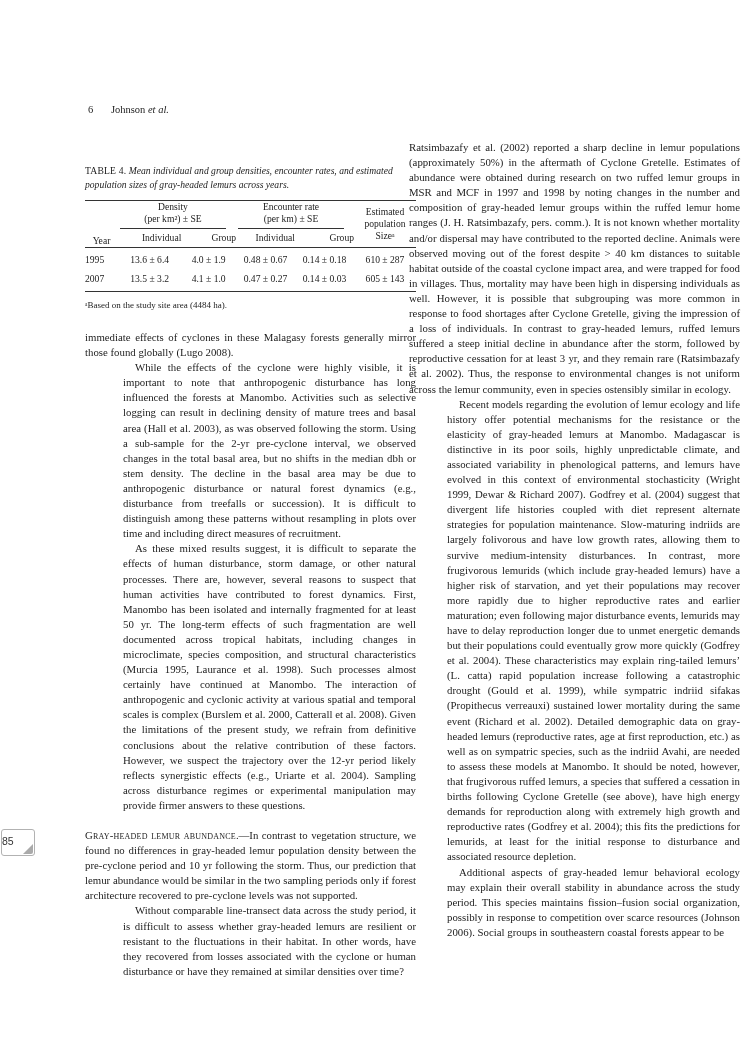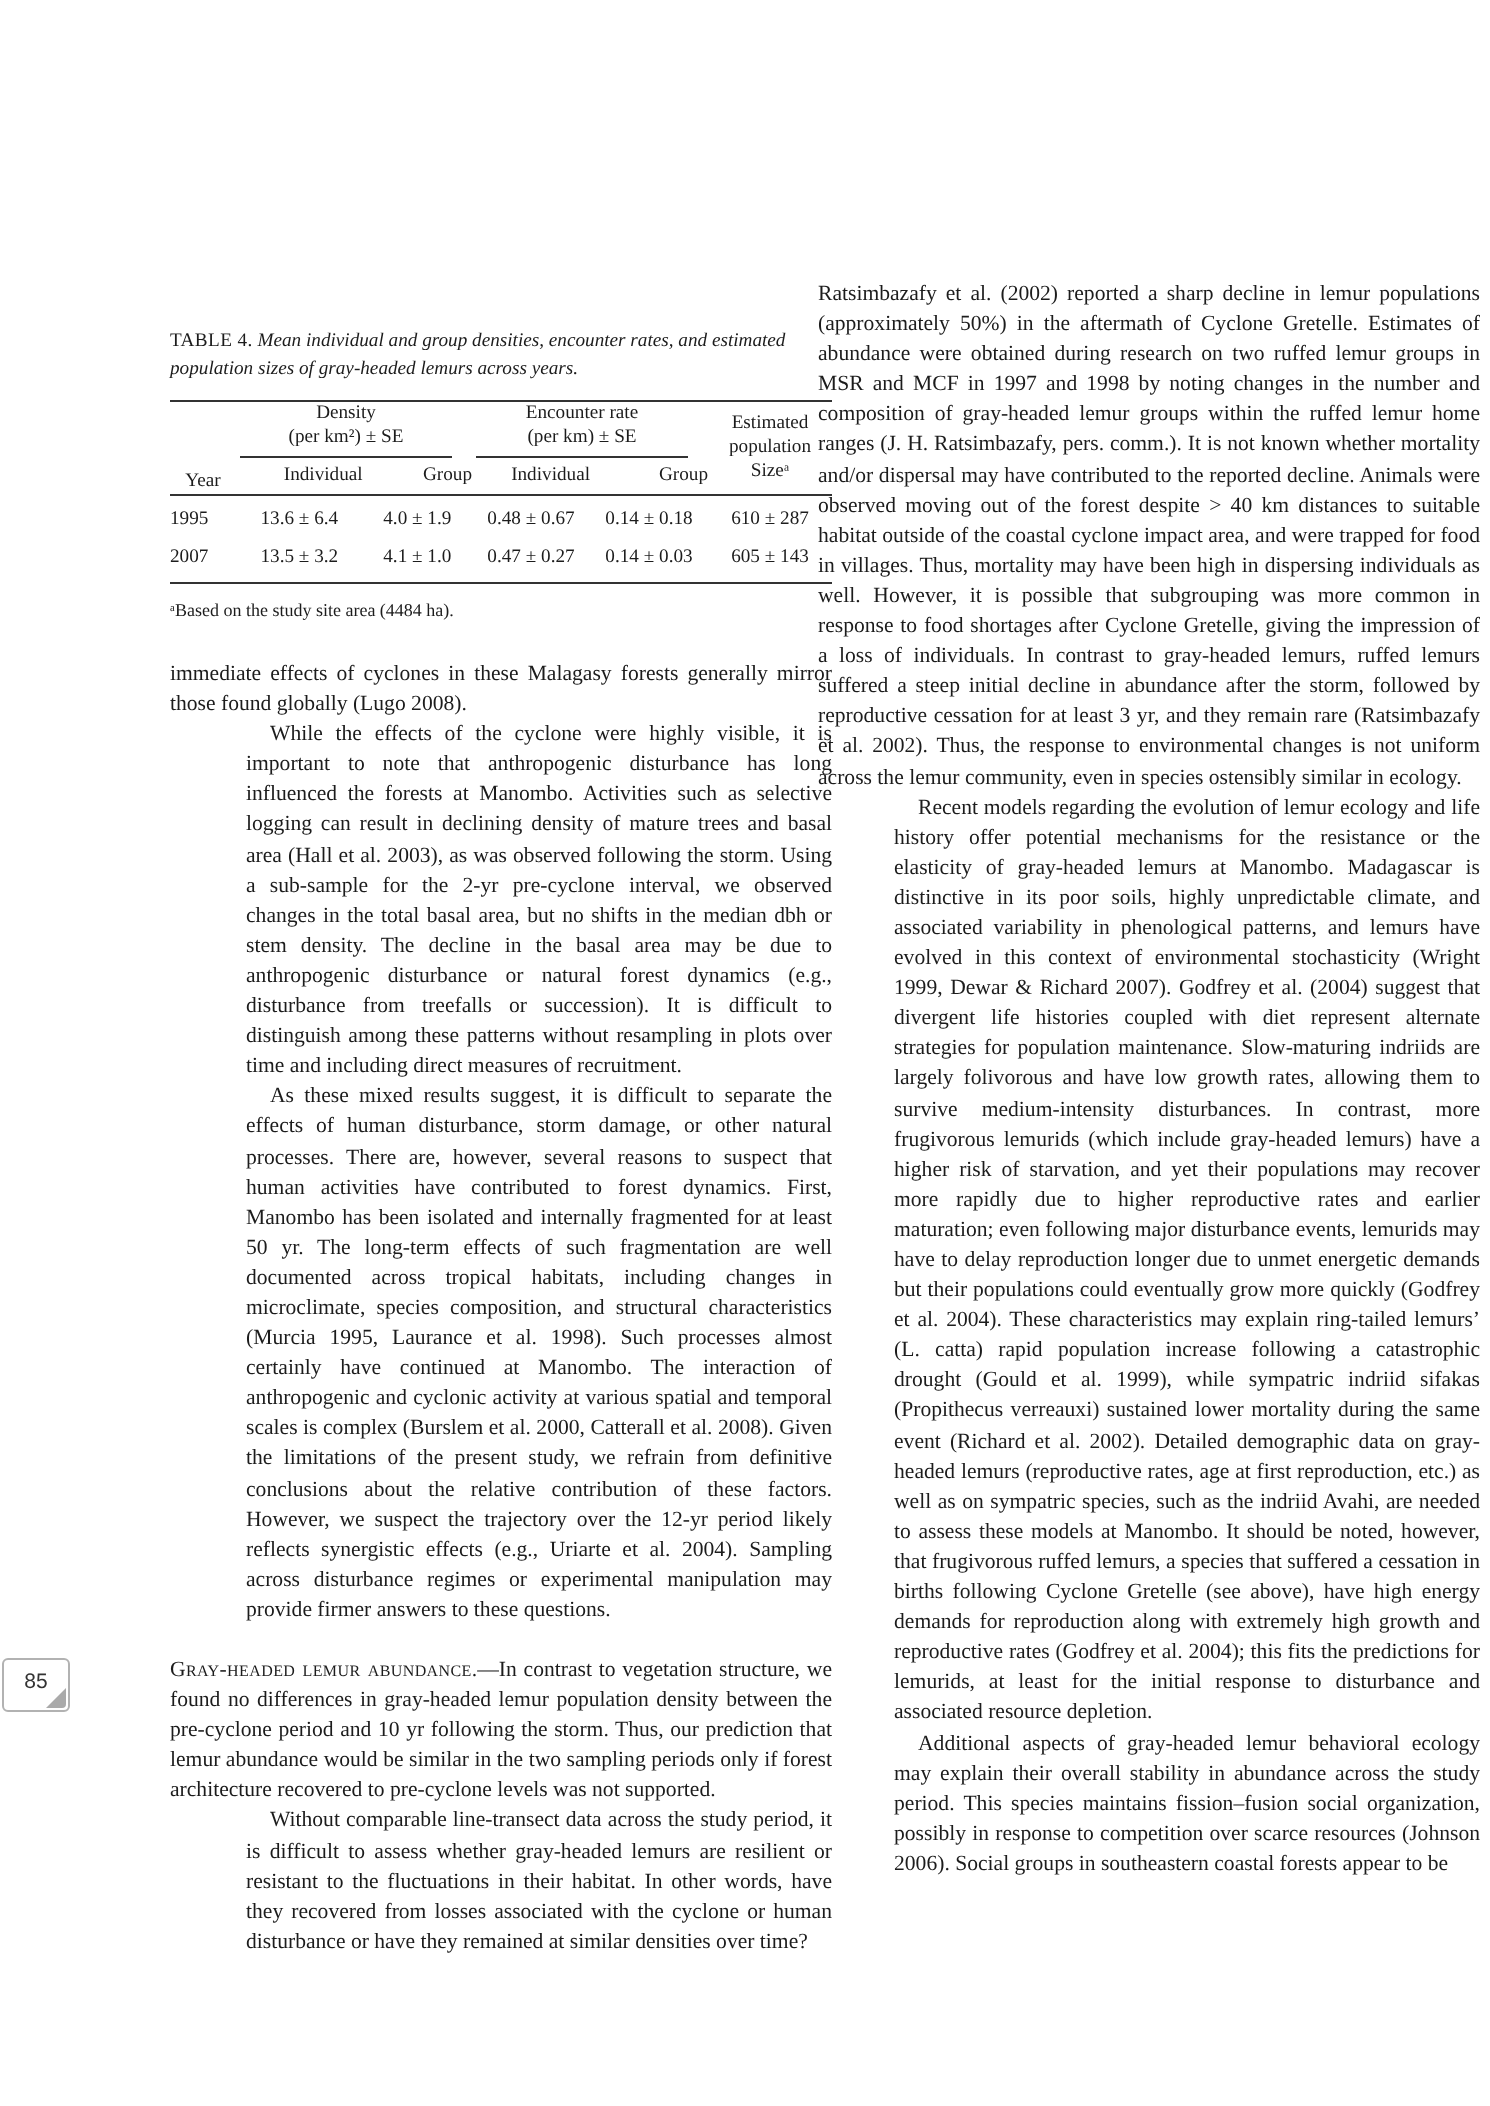--- a/index.html
+++ b/index.html
@@ -39,35 +39,39 @@
   .col-right { left:409px; top:140px; }
   .col p { margin:0; }
   .col p.indent { text-indent:12px;margin-left:38px; }
   .col p.sectpara { margin-top:15px; }
   .smallcaps { font-variant:small-caps; letter-spacing:0.2px; }
 
   
   .page-tab {
     position:absolute; left:1px; top:829px; width:34px; height:27px;
     background:#ffffff; border:1px solid #b2b2b2; border-radius:3px;
-    box-sizing:border-box; text-align:center;
+    box-sizing:border-box; 
     font-family:"Liberation Sans","DejaVu Sans",sans-serif; font-size:10.5px; color:#333;
     line-height:22px;
   }
   .page-tab .fold {
     position:absolute; right:1px; bottom:1px; width:10px; height:10px;
     background:#aaaaaa; clip-path:polygon(100% 0, 100% 100%, 0 100%);
     border-bottom-right-radius:2px;
   }
 </style>
 </head>
 <body>
 
 <div class="page">
 
+  <div class="running-head">
+    <span class="pnum">6</span>
+    <span class="auth"><span>Johnson</span>&nbsp;<span class="etal">et al.</span></span>
+  </div>
 
   <div class="table-block">
     <p class="tcaption">
       <span class="tlabel">TABLE 4.</span>
       <span class="ctext">Mean individual and group densities, encounter rates, and estimated population sizes of gray-headed lemurs across years.</span>
     </p>
     <table class="dtable">
       <thead>
         <tr>
           <th class="year-th" rowspan="2" style="width:33px;">Year</th>

